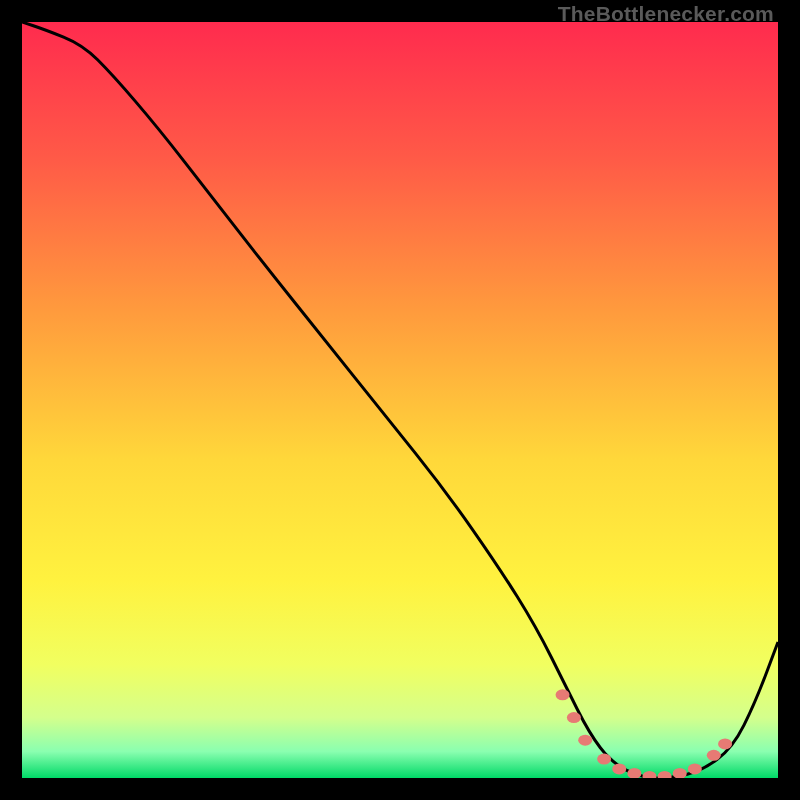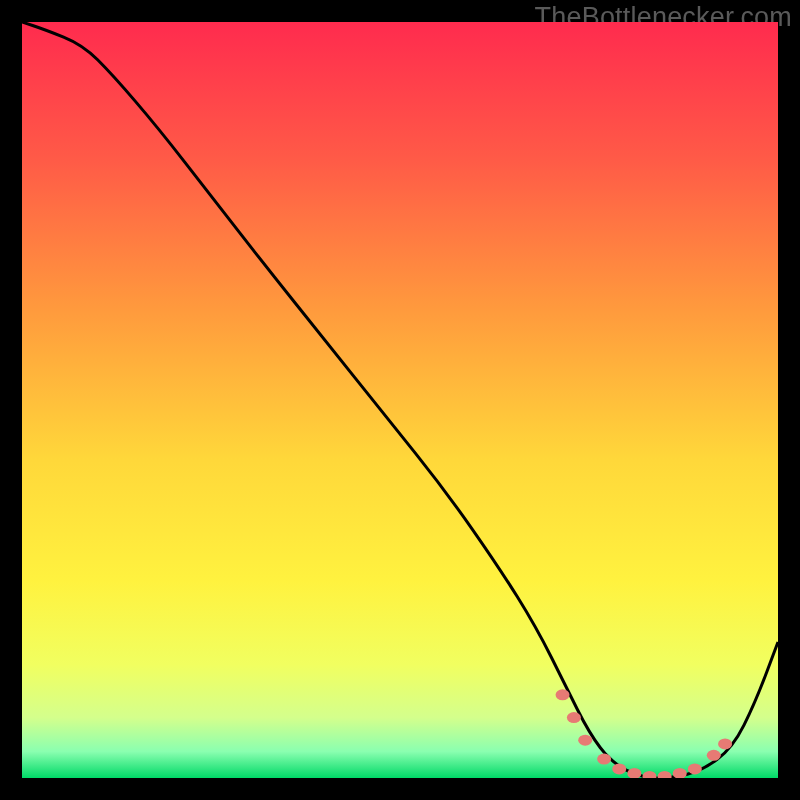--- a/index.html
+++ b/index.html
@@ -22,24 +22,24 @@
   .plot {
     position: absolute;
     left: 0;
     top: 0;
     width: 756px;
     height: 756px;
   }
   .attribution {
     position: absolute;
     top: 2px;
-    right: 8px;
+    right: 26px;
     color: #5a5a5a;
-    font-size: 27px;
-    font-weight: 400;
+    font-size: 21px;
+    font-weight: 700;
     letter-spacing: 0.2px;
   }
 </style>
 </head>
 <body>
 
 <div class="attribution">TheBottlenecker.com</div>
 
 <div class="frame">
   <svg class="plot" viewBox="0 0 756 756" preserveAspectRatio="none">

